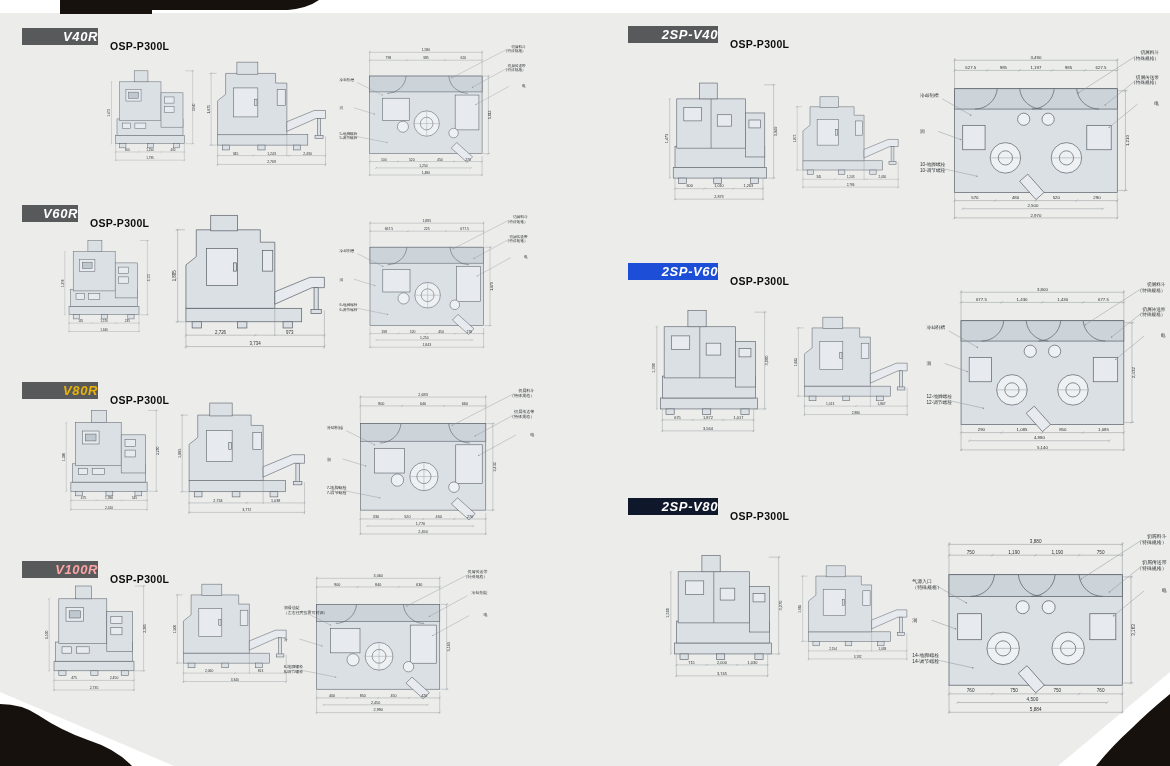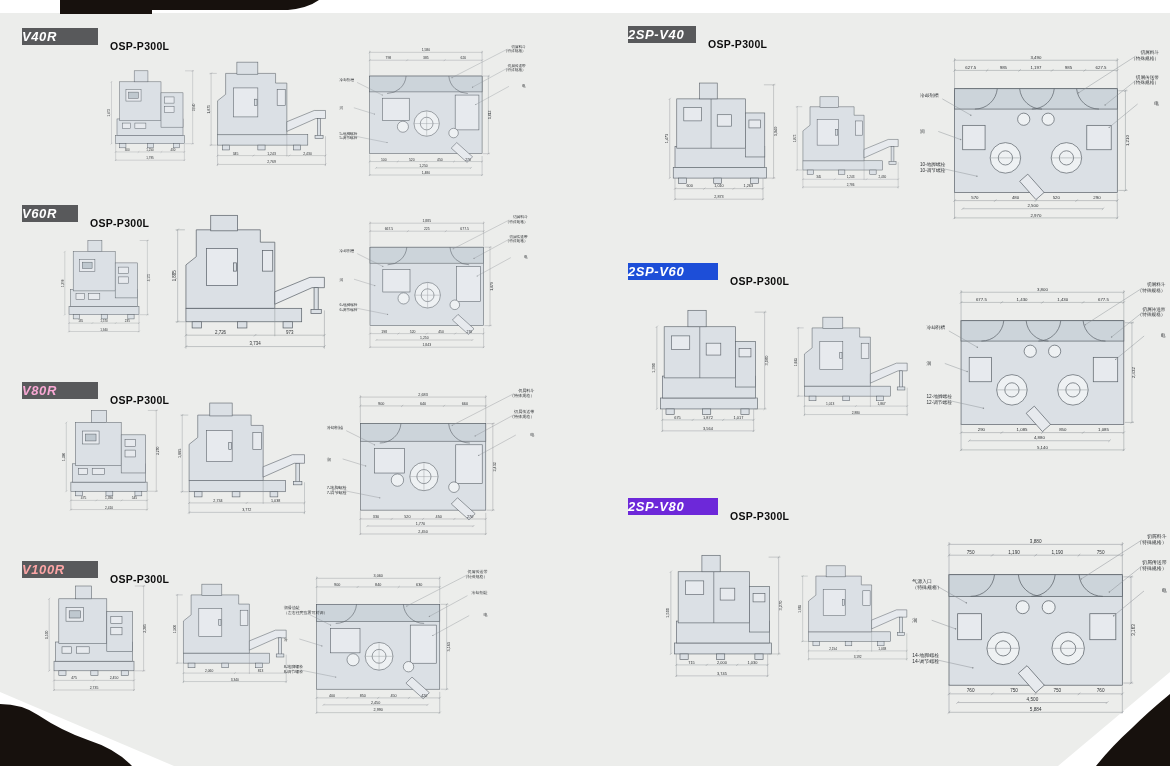--- a/index.html
+++ b/index.html
@@ -1,21 +1,21 @@
 <!DOCTYPE html>
 <html><head>
 <meta charset="utf-8">
 <style>
   html,body{margin:0;padding:0;}
   body{width:1170px;height:766px;position:relative;background:#ffffff;
        font-family:"Liberation Sans","DejaVu Sans",sans-serif;overflow:hidden;}
   #page{position:absolute;inset:0;}
   svg{position:absolute;overflow:visible;}
   .hdr{position:absolute;display:flex;align-items:center;}
-  .badge{height:17px;line-height:17px;text-align:left;font-weight:bold;
+  .badge{height:17px;line-height:17px;text-align:right;font-weight:bold;
          font-style:italic;font-size:13px;letter-spacing:.6px;}
   .ctrl{font-weight:bold;font-size:10.5px;letter-spacing:.3px;margin-left:12px;margin-top:20px;}
   text{font-family:"Liberation Sans","DejaVu Sans",sans-serif;}
   .t{font-size:4.3px;fill:#2e3134;}
   .c{font-size:4.6px;fill:#2e3134;}
 </style>
 </head>
 <body>
 
 <div id="page">
@@ -332,21 +332,21 @@
       <text x="237" y="13.4" class="c" text-anchor="end">（特殊规格）</text>
       <line x1="214" y1="34" x2="170" y2="58" stroke="#8b9095" stroke-width="0.45"></line>
       <circle cx="170" cy="58" r="0.7" fill="#8b9095"></circle>
       <text x="237" y="32" class="c" text-anchor="end">切屑传送带</text>
       <text x="237" y="37.4" class="c" text-anchor="end">（特殊规格）</text>
       <line x1="216" y1="57" x2="174" y2="80" stroke="#8b9095" stroke-width="0.45"></line>
       <circle cx="174" cy="80" r="0.7" fill="#8b9095"></circle>
       <text x="237" y="58" class="c" text-anchor="end">电</text>
     </svg>
     <div class="hdr" style="left:22px;top:374px">
-      <div class="badge" style="width:76px;background:#58595b;color:#f9a8d4">
+      <div class="badge" style="width:76px;background:#58595b;color:#eab308">
         <span>V80R</span>
       </div>
       <div class="ctrl" style="color:#0d0d0d">OSP-P300L</div>
     </div>
     <svg viewBox="0 0 160 150" style="left:48px;top:390px;width:122px;height:140px">
       <rect x="30" y="104" width="100" height="12" fill="#dbe0e5" stroke="#5c636a" stroke-width="0.7"></rect>
         <rect x="36" y="116" width="9" height="6" fill="#dbe0e5" stroke="#5c636a" stroke-width="0.7"></rect>
       <rect x="76" y="116" width="9" height="6" fill="#dbe0e5" stroke="#5c636a" stroke-width="0.7"></rect>
       <rect x="114" y="116" width="9" height="6" fill="#dbe0e5" stroke="#5c636a" stroke-width="0.7"></rect>
         <rect x="32" y="80" width="96" height="24" fill="#dbe0e5" stroke="#5c636a" stroke-width="0.7"></rect>
@@ -640,21 +640,21 @@
       <text x="237" y="8" class="c" text-anchor="end">切屑传送带</text>
       <text x="237" y="13.4" class="c" text-anchor="end">（特殊规格）</text>
       <line x1="214" y1="34" x2="170" y2="58" stroke="#8b9095" stroke-width="0.45"></line>
       <circle cx="170" cy="58" r="0.7" fill="#8b9095"></circle>
       <text x="237" y="32" class="c" text-anchor="end">冷却剂罐</text>
       <line x1="216" y1="57" x2="174" y2="80" stroke="#8b9095" stroke-width="0.45"></line>
       <circle cx="174" cy="80" r="0.7" fill="#8b9095"></circle>
       <text x="237" y="58" class="c" text-anchor="end">电</text>
     </svg>
     <div class="hdr" style="left:628px;top:18px">
-      <div class="badge" style="width:68px;background:#58595b;color:#ffffff">
+      <div class="badge" style="width:90px;background:#58595b;color:#ffffff">
         <span>2SP-V40</span>
       </div>
       <div class="ctrl" style="color:#0d0d0d">OSP-P300L</div>
     </div>
     <svg viewBox="0 0 160 150" style="left:648px;top:76px;width:142px;height:132px">
       <rect x="28" y="104" width="106" height="12" fill="#dbe0e5" stroke="#5c636a" stroke-width="0.7"></rect>
         <rect x="34" y="116" width="9" height="6" fill="#dbe0e5" stroke="#5c636a" stroke-width="0.7"></rect>
       <rect x="74" y="116" width="9" height="6" fill="#dbe0e5" stroke="#5c636a" stroke-width="0.7"></rect>
       <rect x="116" y="116" width="9" height="6" fill="#dbe0e5" stroke="#5c636a" stroke-width="0.7"></rect>
         <rect x="30" y="80" width="102" height="24" fill="#dbe0e5" stroke="#5c636a" stroke-width="0.7"></rect>
@@ -962,21 +962,21 @@
       <text x="237" y="13.4" class="c" text-anchor="end">（特殊规格）</text>
       <line x1="214" y1="34" x2="184" y2="58" stroke="#8b9095" stroke-width="0.45"></line>
       <circle cx="184" cy="58" r="0.7" fill="#8b9095"></circle>
       <text x="237" y="32" class="c" text-anchor="end">切屑传送带</text>
       <text x="237" y="37.4" class="c" text-anchor="end">（特殊规格）</text>
       <line x1="216" y1="57" x2="188" y2="80" stroke="#8b9095" stroke-width="0.45"></line>
       <circle cx="188" cy="80" r="0.7" fill="#8b9095"></circle>
       <text x="237" y="58" class="c" text-anchor="end">电</text>
     </svg>
     <div class="hdr" style="left:628px;top:490px">
-      <div class="badge" style="width:90px;background:#6d28d9;color:#ffffff">
+      <div class="badge" style="width:90px;background:#0f172a;color:#ffffff">
         <span>2SP-V80</span>
       </div>
       <div class="ctrl" style="color:#0d0d0d">OSP-P300L</div>
     </div>
     <svg viewBox="0 0 160 150" style="left:646px;top:548px;width:152px;height:137px">
       <rect x="28" y="104" width="106" height="12" fill="#dbe0e5" stroke="#5c636a" stroke-width="0.7"></rect>
         <rect x="34" y="116" width="9" height="6" fill="#dbe0e5" stroke="#5c636a" stroke-width="0.7"></rect>
       <rect x="74" y="116" width="9" height="6" fill="#dbe0e5" stroke="#5c636a" stroke-width="0.7"></rect>
       <rect x="116" y="116" width="9" height="6" fill="#dbe0e5" stroke="#5c636a" stroke-width="0.7"></rect>
         <rect x="30" y="80" width="102" height="24" fill="#dbe0e5" stroke="#5c636a" stroke-width="0.7"></rect>

